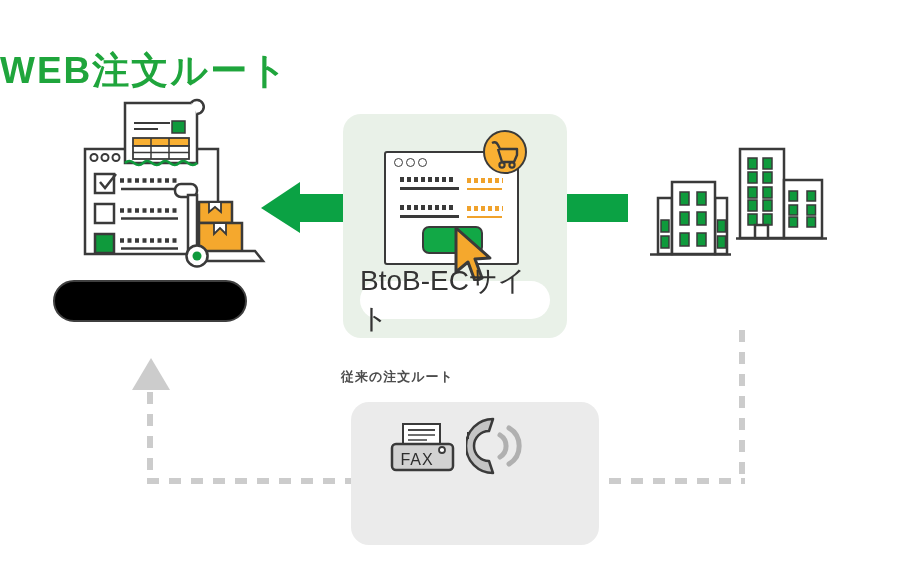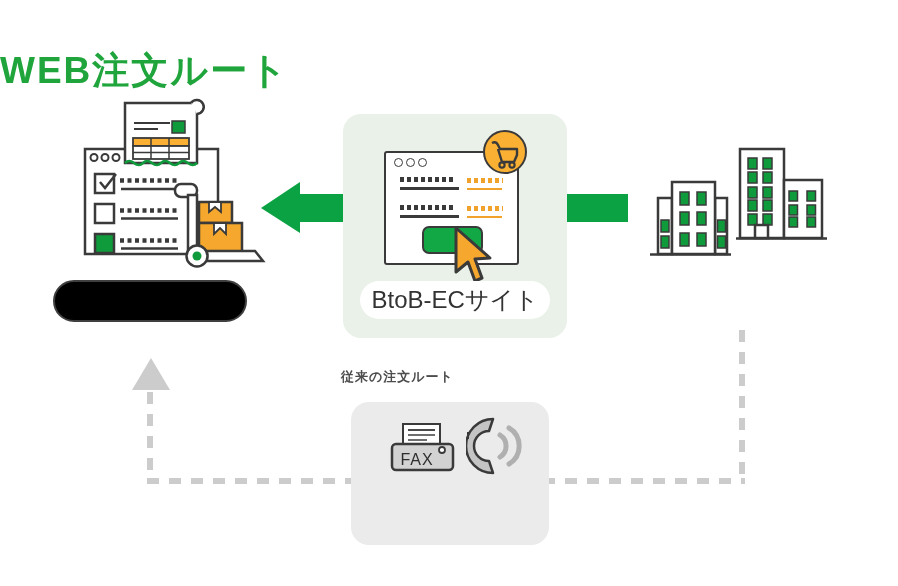--- a/index.html
+++ b/index.html
@@ -40,35 +40,35 @@
   .dots-dark{background:repeating-linear-gradient(90deg,#3a3a3a 0 4px,transparent 4px 7px);}
   .dots-orange{background:repeating-linear-gradient(90deg,#f0a22b 0 4px,transparent 4px 7px);}
   .uline{height:2.5px;background:#3a3a3a;}
   .uline-orange{height:2.5px;background:#f0a22b;}
   .buy-button{
     left:36px;top:73px;width:57px;height:24px;background:#12a846;
     border:2.5px solid #3a3a3a;border-radius:7px;
   }
   .pill-white{
     background:#fff;border-radius:19px;display:flex;align-items:center;justify-content:center;
-    font-size:24px;color:#333;
+    font-size:28px;color:#333;
   }
   .ec-pill{left:17px;top:167px;width:190px;height:38px;}
   
   .black-pill{
     left:53px;top:280px;width:194px;height:42px;border-radius:21px;
     background:#000;border:2.5px solid #3f3f3f;box-sizing:border-box;
   }
   
   .legacy-heading{
     left:341px;top:368px;width:226px;
     font-size:13px;font-weight:bold;letter-spacing:1px;color:#4d4d4d;
   }
   .legacy-card{
-    left:351px;top:402px;width:198px;height:143px;border-radius:18px;background:#ebebeb;
+    left:351px;top:402px;width:248px;height:143px;border-radius:18px;background:#ebebeb;
   }
   .legacy-pill{left:37px;top:86px;width:134px;height:39px;}
 </style>
 </head>
 <body>
 
 <div class="stage">
 
   <div class="abs dash-v dash-right-v"></div>
   <div class="abs dash-h dash-bottom-h"></div>

